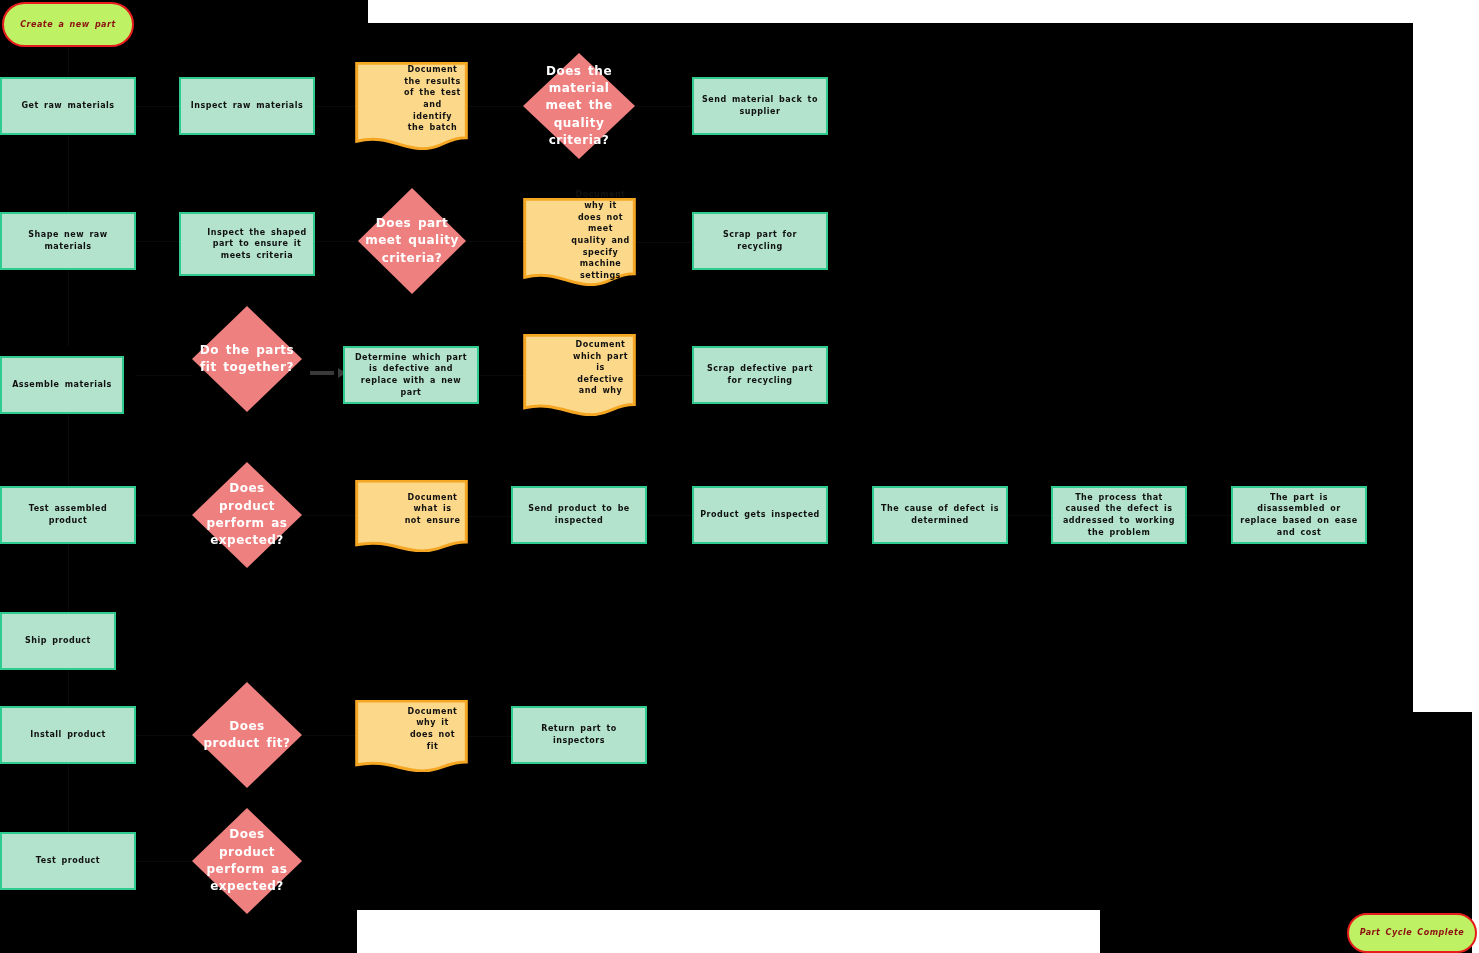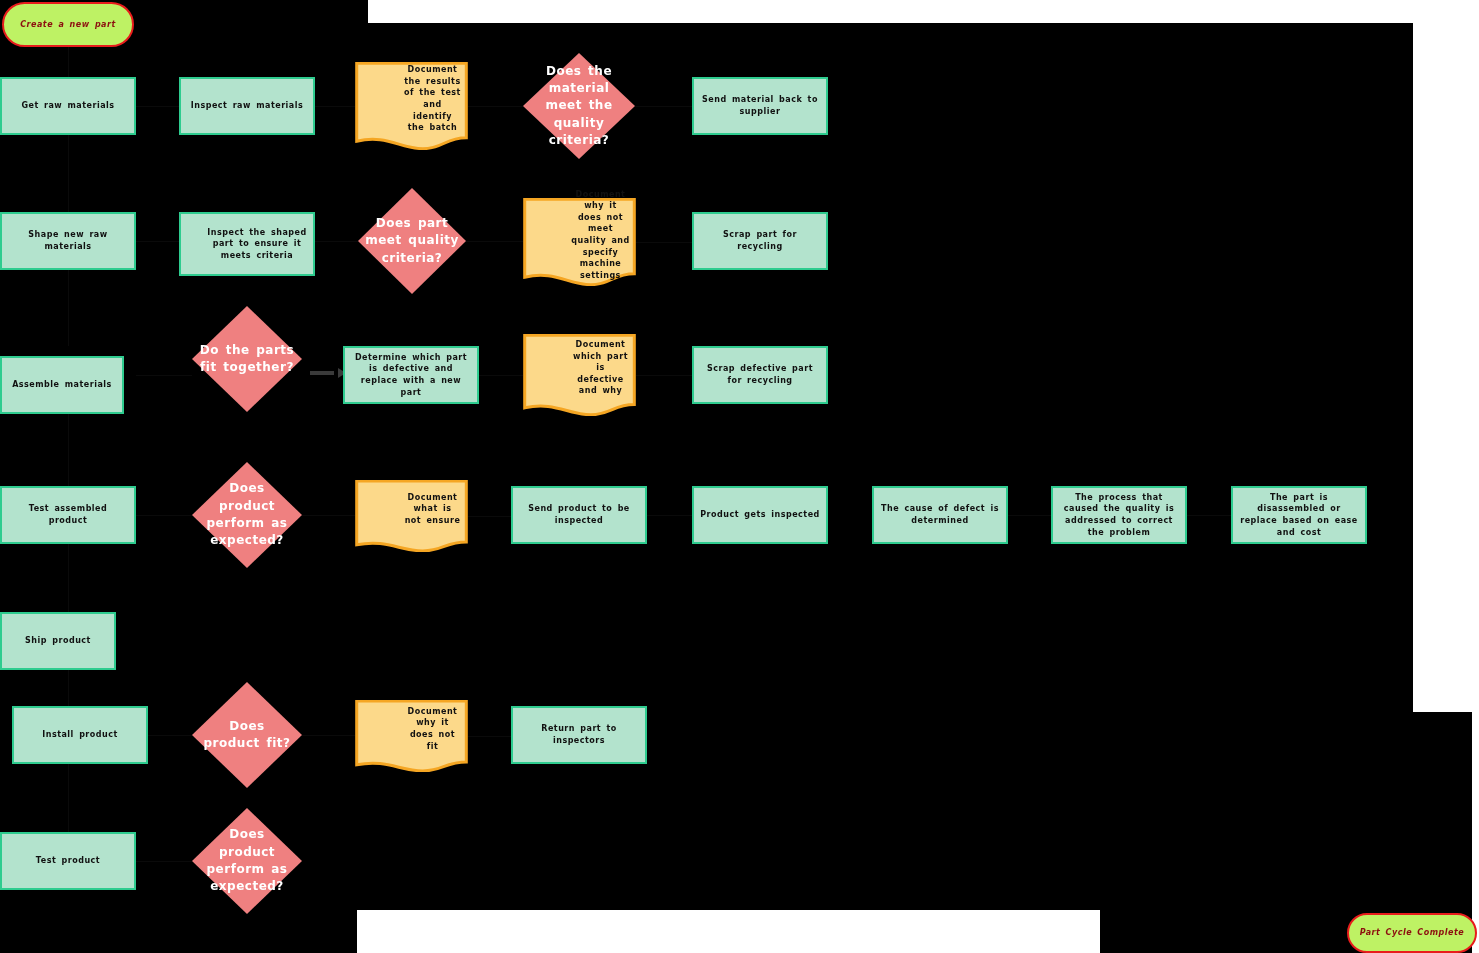--- a/index.html
+++ b/index.html
@@ -227,29 +227,29 @@
       <div class="node n-process" style="left: 511px; top: 486px; width: 136px; height: 58px;">
         <span class="node-label">Send  product  to be  inspected</span>
       </div>
       <div class="node n-process" style="left: 692px; top: 486px; width: 136px; height: 58px;">
         <span class="node-label">Product   gets  inspected</span>
       </div>
       <div class="node n-process" style="left: 872px; top: 486px; width: 136px; height: 58px;">
         <span class="node-label">The  cause  of defect is  determined</span>
       </div>
       <div class="node n-process" style="left: 1051px; top: 486px; width: 136px; height: 58px;">
-        <span class="node-label">The  process   that  caused the  quality  is addressed to  correct   the  problem</span>
+        <span class="node-label">The  process   that  caused the  defect  is addressed to  working   the  problem</span>
       </div>
       <div class="node n-process" style="left: 1231px; top: 486px; width: 136px; height: 58px;">
         <span class="node-label">The  part  is disassembled or  replace    based  on ease  and  cost</span>
       </div>
       <div class="node n-process" style="left: 0px; top: 612px; width: 116px; height: 58px;">
         <span class="node-label">Ship  product</span>
       </div>
-      <div class="node n-process" style="left: 12px; top: 706px; width: 136px; height: 58px;">
+      <div class="node n-process" style="left: 0px; top: 706px; width: 136px; height: 58px;">
         <span class="node-label">Install   product</span>
       </div>
       <div class="node n-decision" style="left: 192px; top: 682px; width: 110px; height: 106px;">
         <div class="diamond-shape"></div>
         <span class="node-label">Does   product fit?</span>
       </div>
       <div class="node n-document" style="left: 355px; top: 700px; width: 113px; height: 72px;">
         <svg class="doc-svg" viewBox="0 0 100 100" preserveAspectRatio="none">
           <path d="M1.5,1.5 L98.5,1.5 L98.5,86 C80,86 78,98.5 60,98.5 C40,98.5 28,82 1.5,90 Z" fill="#fcd98a" stroke="#f5a623" stroke-width="3" vector-effect="non-scaling-stroke"></path>
         </svg>

